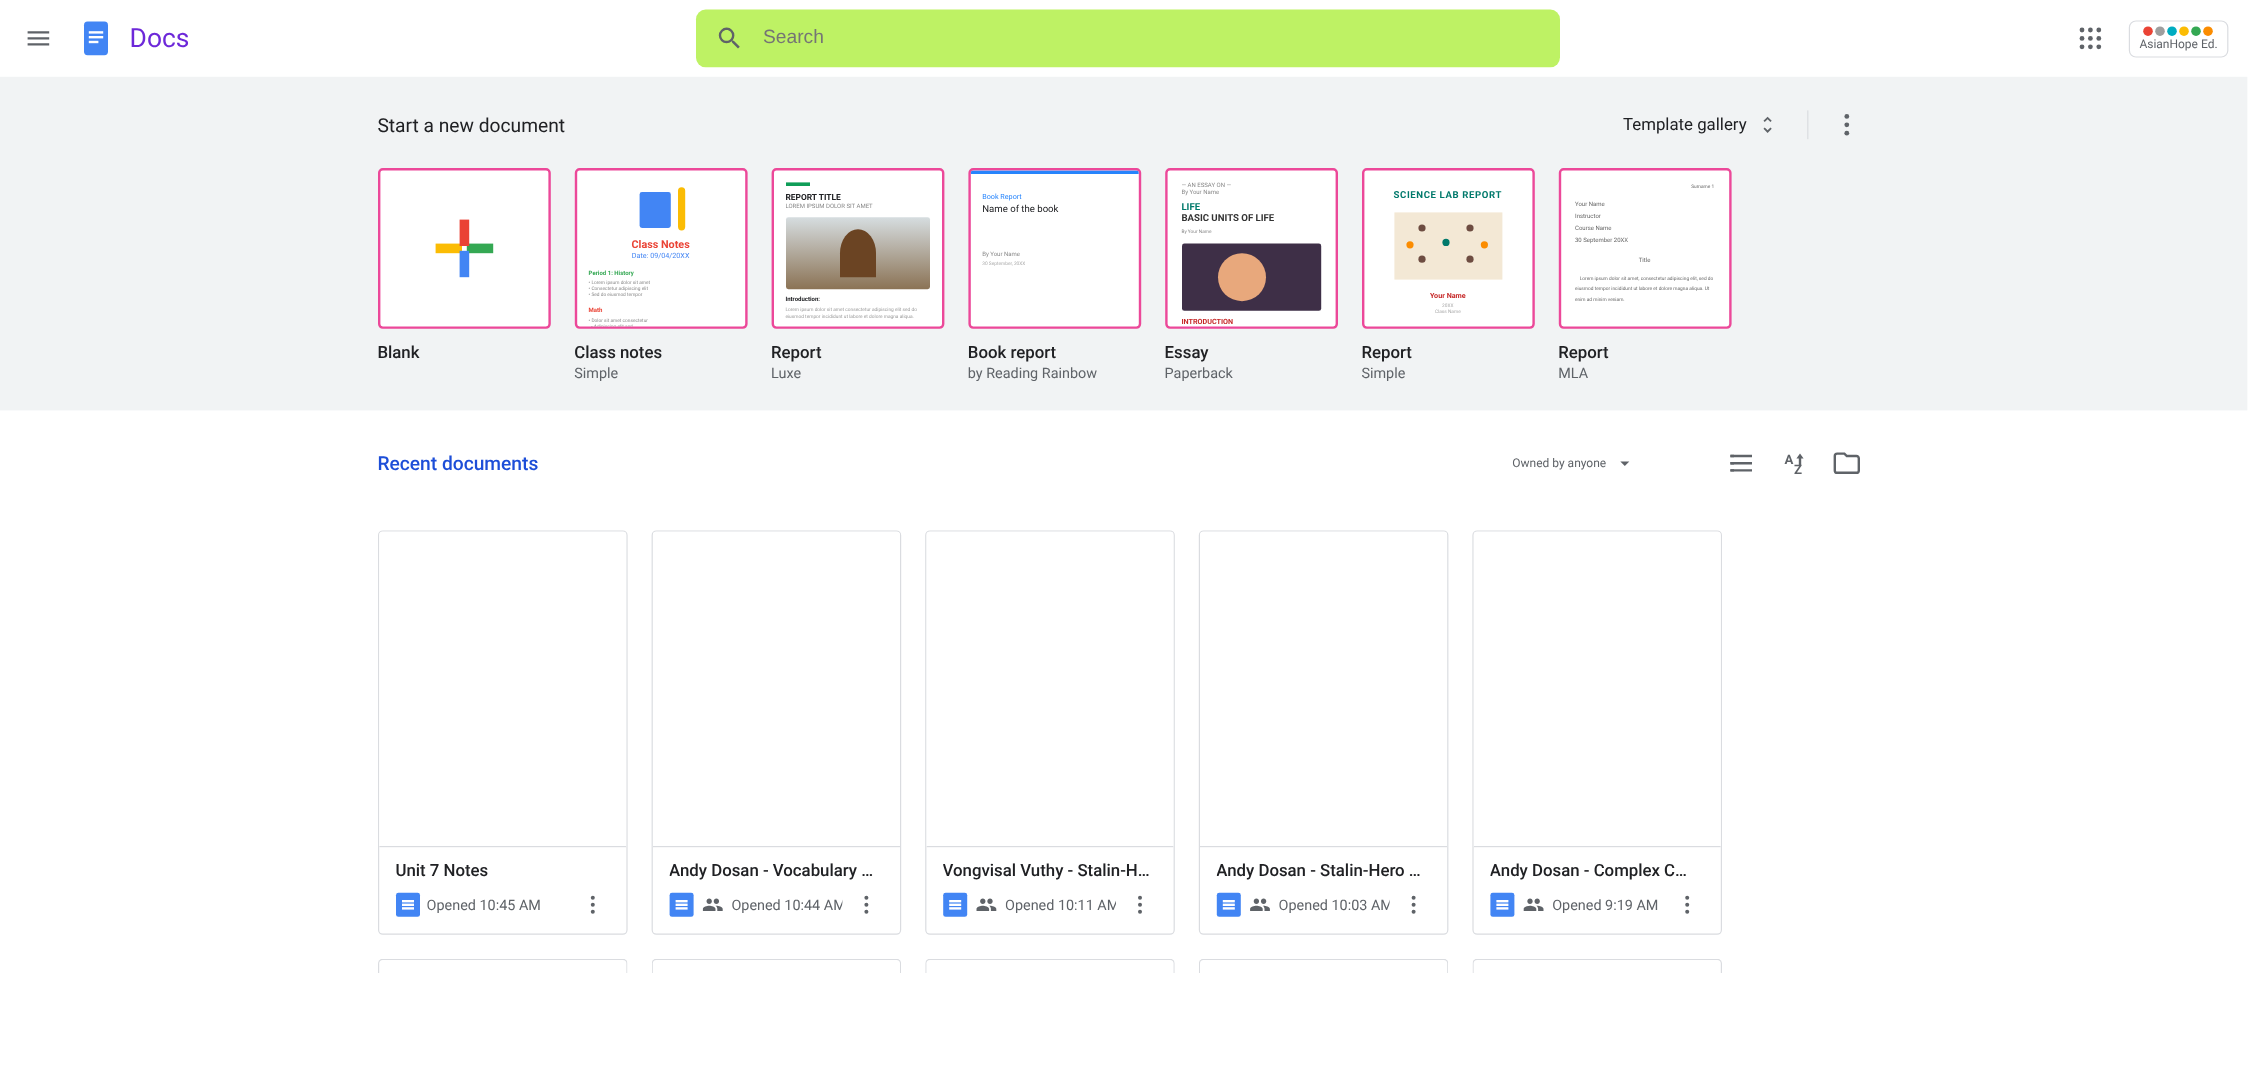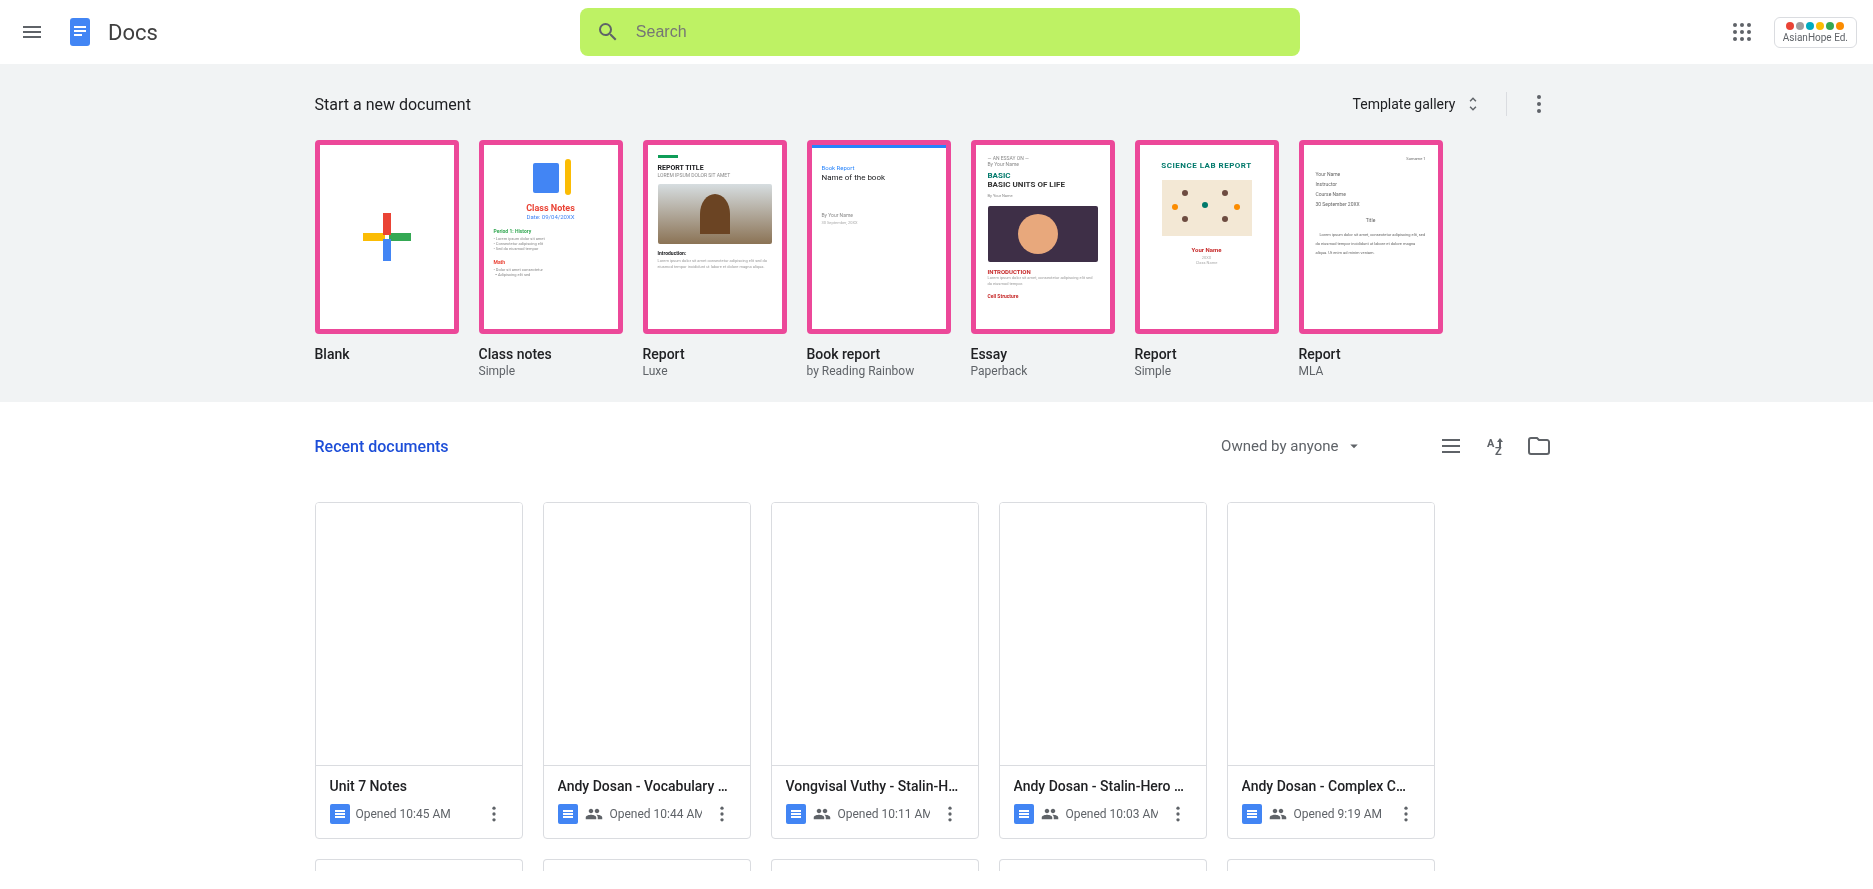--- a/index.html
+++ b/index.html
@@ -3,21 +3,21 @@
 <meta charset="utf-8">
 <style>
 * { margin: 0; padding: 0; box-sizing: border-box; }
 body { font-family: 'Google Sans', Roboto, Arial, sans-serif; color: #202124; background: #fff; overflow-x: hidden; }
 
 
 .header { height: 64px; display: flex; align-items: center; padding: 0 8px; background: #fff; }
 .menu-btn { width: 48px; height: 48px; border-radius: 50%; display: flex; align-items: center; justify-content: center; cursor: pointer; }
 .logo-area { display: flex; align-items: center; gap: 8px; margin-left: 4px; }
 .docs-logo { width: 40px; height: 40px; display: flex; align-items: center; justify-content: center; }
-.app-name { font-size: 22px; color: #404040; font-weight: 400; text-align: right; }
+.app-name { font-size: 22px; color: #6d28d9; font-weight: 400; text-align: right; }
 .search-wrap { flex: 1; display: flex; justify-content: center; }
 .search-box { width: 720px; max-width: 720px; height: 48px; background: #bef264; border-radius: 8px; display: flex; align-items: center; padding: 0 8px; }
 .search-box input { flex: 1; border: none; background: transparent; font-size: 16px; outline: none; color: #5f6368; padding: 0 8px; }
 .search-icon { width: 40px; height: 40px; display: flex; align-items: center; justify-content: center; color: #5f6368; }
 .right-area { display: flex; align-items: center; gap: 12px; padding-right: 8px; }
 .apps-btn { width: 40px; height: 40px; border-radius: 50%; display: flex; align-items: center; justify-content: center; cursor: pointer; }
 .account-badge { border: 1px solid #dadce0; border-radius: 6px; padding: 4px 8px; text-align: center; }
 .badge-dots { display: flex; gap: 2px; justify-content: center; }
 .badge-dot { width: 8px; height: 8px; border-radius: 50%; }
 .badge-text { font-size: 10px; color: #5f6368; margin-top: 2px; }
@@ -26,21 +26,21 @@
 .template-section { background: #f1f3f4; padding: 16px 0 24px; }
 .template-inner { max-width: 1300px; margin: 0 auto; padding: 0 28px; }
 .template-header { display: flex; justify-content: space-between; align-items: center; height: 48px; }
 .template-title { font-size: 16px; color: #202124; font-weight: 400; }
 .template-right { display: flex; align-items: center; gap: 4px; }
 .gallery-btn { display: flex; align-items: center; gap: 8px; padding: 8px 12px; border-radius: 4px; cursor: pointer; font-size: 14px; color: #202124; }
 .divider { width: 1px; height: 24px; background: #dadce0; margin: 0 8px; }
 .more-btn { width: 40px; height: 40px; border-radius: 50%; display: flex; align-items: center; justify-content: center; cursor: pointer; }
 .template-grid { display: flex; gap: 20px; margin-top: 12px; }
 .template-card { width: 144px; cursor: pointer; }
-.template-thumb { width: 144px; height: 194px; background: #fff; border: 5px solid #ec4899; border-radius: 4px; overflow: hidden; position: relative; }
+.template-thumb { width: 144px; height: 134px; background: #fff; border: 2px solid #ec4899; border-radius: 4px; overflow: hidden; position: relative; }
 .template-name { font-size: 14px; color: #202124; margin-top: 12px; font-weight: 500; }
 .template-sub { font-size: 12px; color: #5f6368; margin-top: 2px; }
 
 
 .plus-wrap { display:flex; align-items:center; justify-content:center; height:100%; }
 .plus { position: relative; width: 48px; height: 48px; }
 .plus .h1 { position:absolute; left:0; top:20px; width:22px; height:8px; background:#fbbc04; }
 .plus .h2 { position:absolute; right:0; top:20px; width:22px; height:8px; background:#34a853; }
 .plus .v1 { position:absolute; left:20px; top:0; width:8px; height:22px; background:#ea4335; }
 .plus .v2 { position:absolute; left:20px; bottom:0; width:8px; height:22px; background:#4285f4; }
@@ -71,21 +71,21 @@
 .simple-chart { width:90px; height:56px; background:#f3e8d5; margin:10px auto; position:relative; }
 .simple-dot { position:absolute; width:6px; height:6px; border-radius:50%; }
 .simple-name { color:#c62828; font-size:6px; font-weight:bold; }
 .thumb-mla { padding:10px 12px; font-size:5px; color:#666; line-height:2; }
 
 
 .recent-section { max-width: 1300px; margin: 0 auto; padding: 20px 28px; }
 .recent-header { display: flex; align-items: center; height: 48px; }
 .recent-title { font-size: 16px; color: #1d4ed8; font-weight: 500; flex: 0 0 auto; }
 .recent-spacer { flex: 1; }
-.owner-filter { display: flex; align-items: center; gap: 6px; padding: 8px; cursor: pointer; font-size: 15px; color: #5f6368; border-radius: 4px; }
+.owner-filter { display: flex; align-items: center; gap: 6px; padding: 8px; cursor: pointer; font-size: 10px; color: #5f6368; border-radius: 4px; }
 .view-btns { display: flex; gap: 4px; margin-left: 60px; }
 .icon-btn { width: 40px; height: 40px; border-radius: 50%; display: flex; align-items: center; justify-content: center; cursor: pointer; color: #5f6368; }
 
 .doc-grid { display: grid; grid-template-columns: repeat(5, 208px); gap: 20px; margin-top: 32px; }
 .doc-card { border: 1px solid #dadce0; border-radius: 4px; overflow: hidden; cursor: pointer; }
 .doc-thumb { height: 263px; background: #fff; border-bottom: 1px solid #dadce0; }
 .doc-meta { padding: 12px 14px 10px; }
 .doc-name { font-size: 14px; color: #202124; font-weight: 500; white-space: nowrap; overflow: hidden; text-overflow: ellipsis; }
 .doc-row { display: flex; align-items: center; margin-top: 6px; gap: 6px; }
 .doc-type-icon { width: 20px; height: 20px; background: #4285f4; border-radius: 2px; display:flex; align-items:center; justify-content:center; flex-shrink:0; }
@@ -241,21 +241,21 @@
             </div>
           </div>
         <div class="template-name">Book report</div>
         <div class="template-sub">by Reading Rainbow</div>
       </div>
 
       <div class="template-card">
         <div class="template-thumb">
             <div class="thumb-essay">
               <div class="essay-small">— AN ESSAY ON —<br>By Your Name</div>
-              <div class="essay-cells">BASIC</div>
+              <div class="essay-cells">LIFE</div>
               <div class="essay-sub">BASIC UNITS OF LIFE</div>
               <div style="font-size:4px;color:#888;margin-top:4px">By Your Name</div>
               <div class="essay-img">
                 <div class="essay-circle"></div>
               </div>
               <div class="essay-intro">INTRODUCTION</div>
               <div style="font-size:4px;color:#999;line-height:1.5">Lorem ipsum dolor sit amet, consectetur adipiscing elit sed do eiusmod tempor.</div>
               <div style="font-size:5px;color:#c62828;font-weight:bold;margin-top:6px">Cell Structure</div>
             </div>
           </div>

